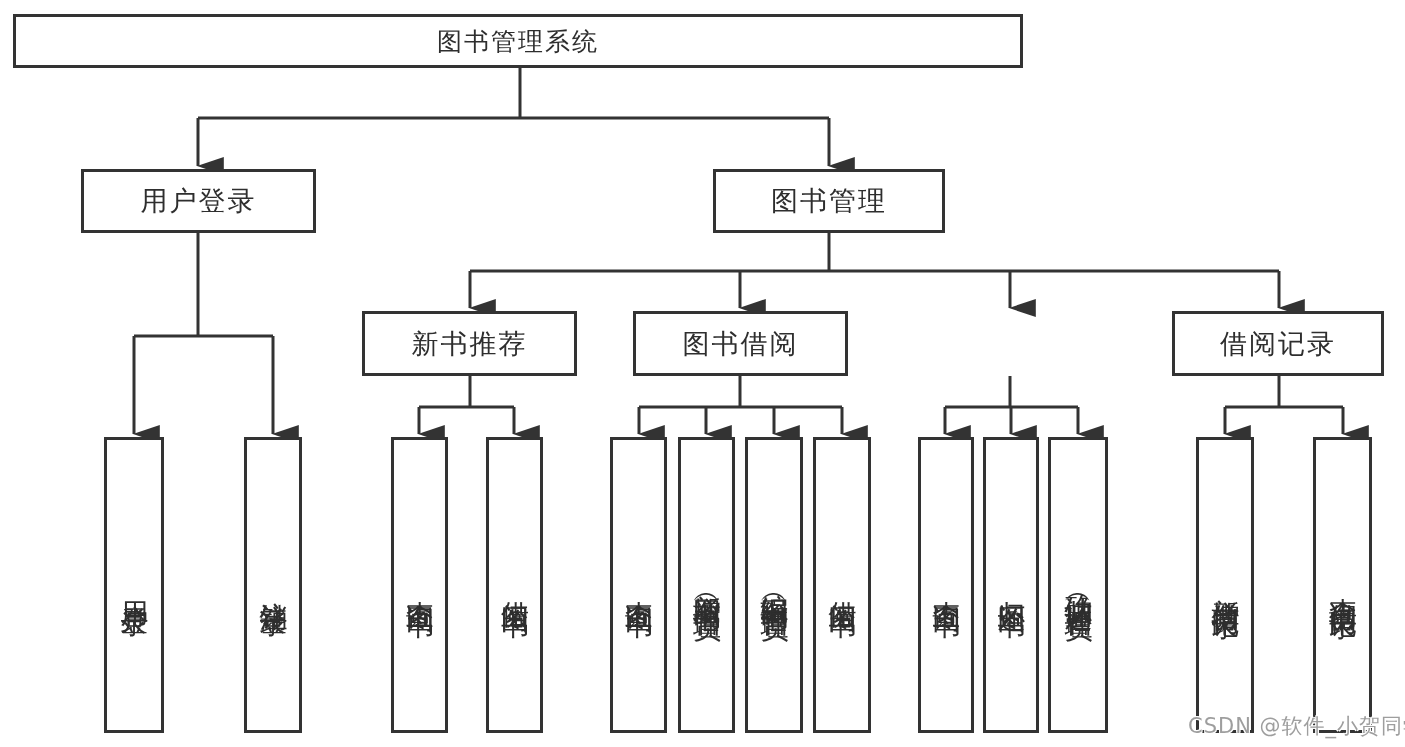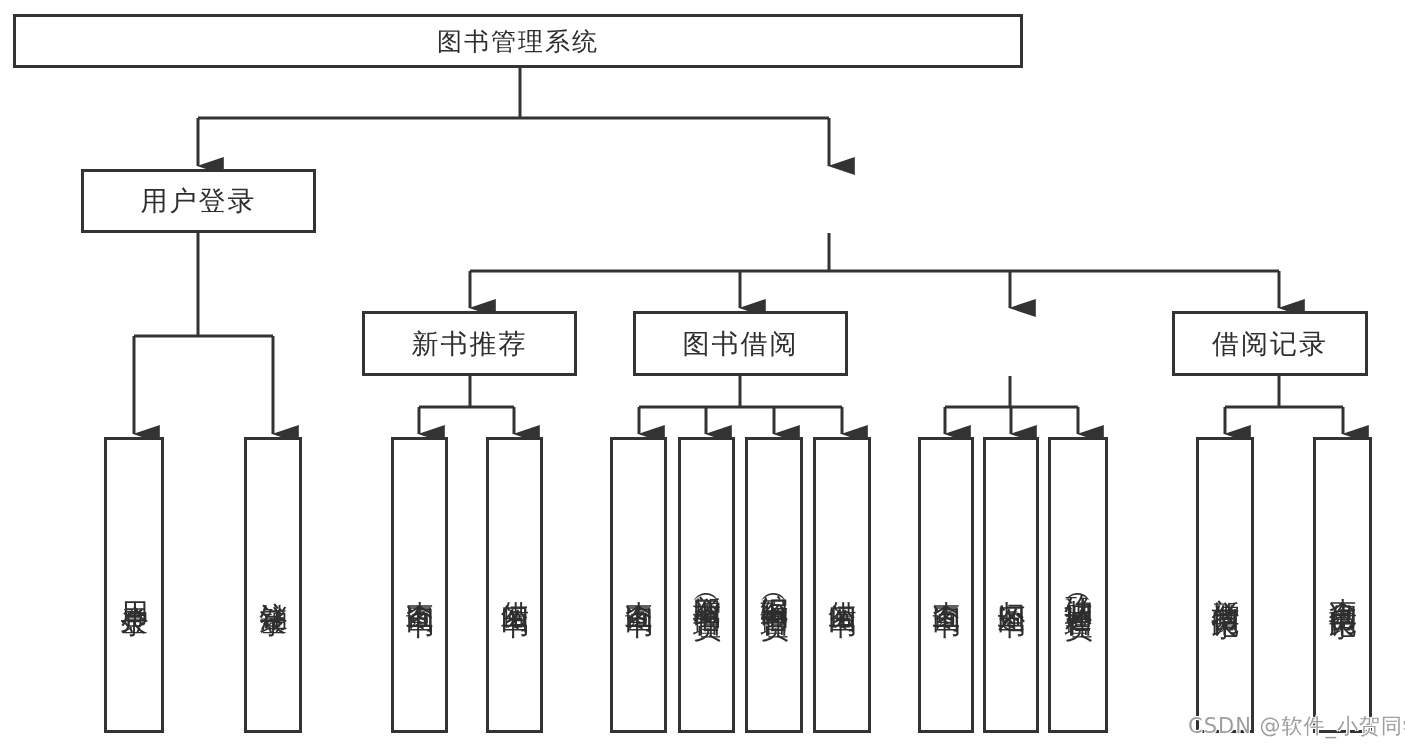--- a/index.html
+++ b/index.html
@@ -123,24 +123,25 @@
       <path d="M1279,376 V407"></path>
       <path d="M1225,407 H1343"></path>
       <line x1="1225" y1="407" x2="1225" y2="434" marker-end="url(#ah)"></line>
       <line x1="1343" y1="407" x2="1343" y2="434" marker-end="url(#ah)"></line>
     </g>
   </svg>
 
   <div class="node root-node" style="left:13px;top:14px;width:1010px;height:54px">图书管理系统</div>
 
   <div class="node branch-node" style="left:81px;top:169px;width:235px;height:64px">用户登录</div>
+  <div class="node branch-node" style="left:713px;top:169px;width:232px;height:64px">图书管理</div>
 
   <div class="node branch-node" style="left:362px;top:311px;width:215px;height:65px">新书推荐</div>
   <div class="node branch-node" style="left:633px;top:311px;width:215px;height:65px">图书借阅</div>
-  <div class="node branch-node" style="left:1172px;top:311px;width:196px;height:65px">借阅记录</div>
+  <div class="node branch-node" style="left:1172px;top:311px;width:212px;height:65px">借阅记录</div>
 
   <div class="node leaf-node" style="left:104px;top:437px;width:60px;height:296px">用户登录</div>
   <div class="node leaf-node" style="left:244px;top:437px;width:58px;height:296px">注销登录</div>
 
   <div class="node leaf-node" style="left:391px;top:437px;width:57px;height:296px">查询图书</div>
   <div class="node leaf-node" style="left:486px;top:437px;width:57px;height:296px">借阅图书</div>
 
   <div class="node leaf-node" style="left:610px;top:437px;width:57px;height:296px">查询图书</div>
   <div class="node leaf-node" style="left:678px;top:437px;width:57px;height:296px">新增图书（管理员）</div>
   <div class="node leaf-node" style="left:745px;top:437px;width:58px;height:296px">编辑图书（管理员）</div>

